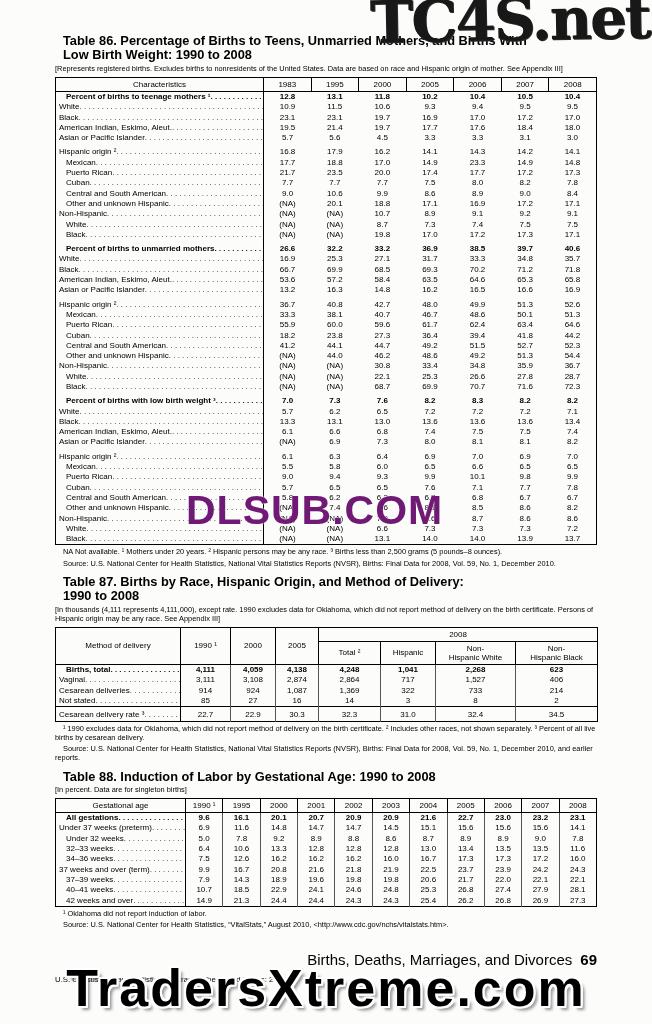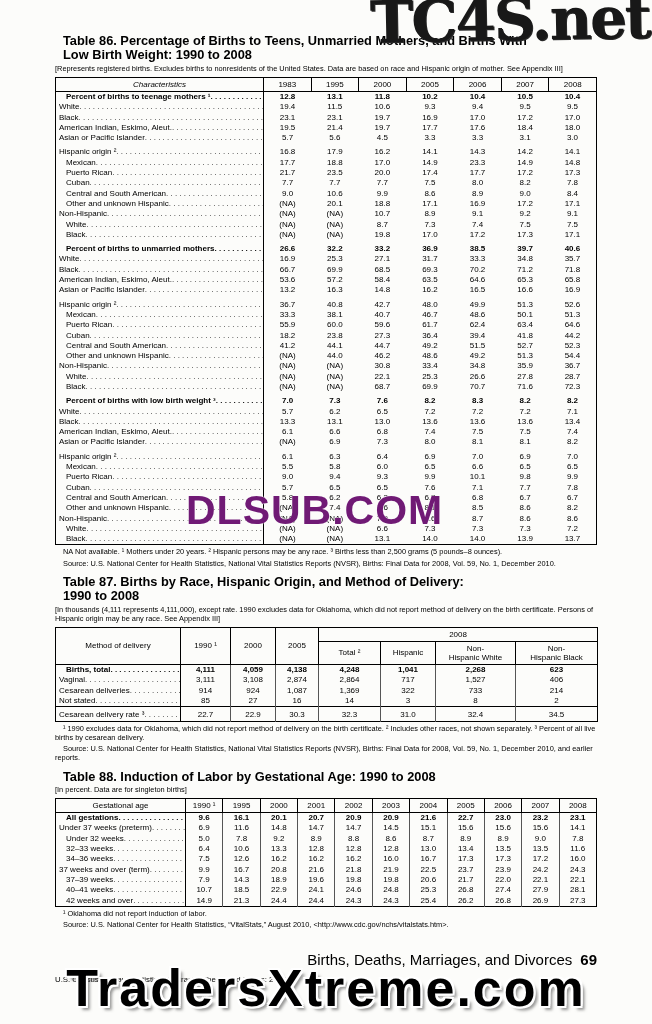--- a/index.html
+++ b/index.html
@@ -15,21 +15,21 @@
   td.label{border-right:1px solid #000;overflow:hidden;}
   .cellwrap{display:flex;overflow:hidden;}
   .lbl{white-space:nowrap;}
   .dots{flex:1;white-space:nowrap;overflow:hidden;color:#111;}
   .ind0 .lbl{padding-left:3px;}
   .ind1 .lbl{padding-left:10px;}
   tr.bold{font-weight:bold;}
   tr.gap td{padding-top:4px;}
   tr.rule td{border-top:1px solid #000;padding-top:3px;}
   td.val{text-align:center;}
-  .t86 th.stub{width:208px;font-style:italic;}
+  .t86 th.stub{width:208px;}
   .t87 .pre{white-space:pre-line;}
   .t87 td.val,.t88 td.val{border-right:1px solid #555;}
   .t87 td.val:last-child,.t88 td.val:last-child{border-right:none;}
   .t88 th.stub{width:130px;}
   .fn{font-size:7.4px;line-height:1.25;margin-top:2px;text-indent:8px;}
   .chapter-line{text-align:right;font-size:15px;margin-top:22px;}
   .chapter-line .pgnum{font-weight:bold;margin-left:8px;}
   .bureau{font-size:7.8px;margin-top:7px;}
   .wm-top{position:absolute;top:-14px;right:2px;font-size:58px;font-weight:700;color:#181818;
     font-family:"DejaVu Serif",serif;letter-spacing:-2px;transform:rotate(-1deg);z-index:5;
@@ -79,21 +79,21 @@
             <td class="val">10.5</td>
             <td class="val">10.4</td>
           </tr>
           <tr>
             <td class="label ind0">
               <span class="cellwrap">
                 <span class="lbl">White</span>
                 <span class="dots"> . . . . . . . . . . . . . . . . . . . . . . . . . . . . . . . . . . . . . . . . . . . . . . . . . . . . . . . . . . . . . . . . . . . . . . . . . . . . . . . . . . . . . . . . . .</span>
               </span>
             </td>
-            <td class="val">19.4</td>
+            <td class="val">10.9</td>
             <td class="val">11.5</td>
             <td class="val">10.6</td>
             <td class="val">9.3</td>
             <td class="val">9.4</td>
             <td class="val">9.5</td>
             <td class="val">9.5</td>
           </tr>
           <tr>
             <td class="label ind0">
               <span class="cellwrap">

